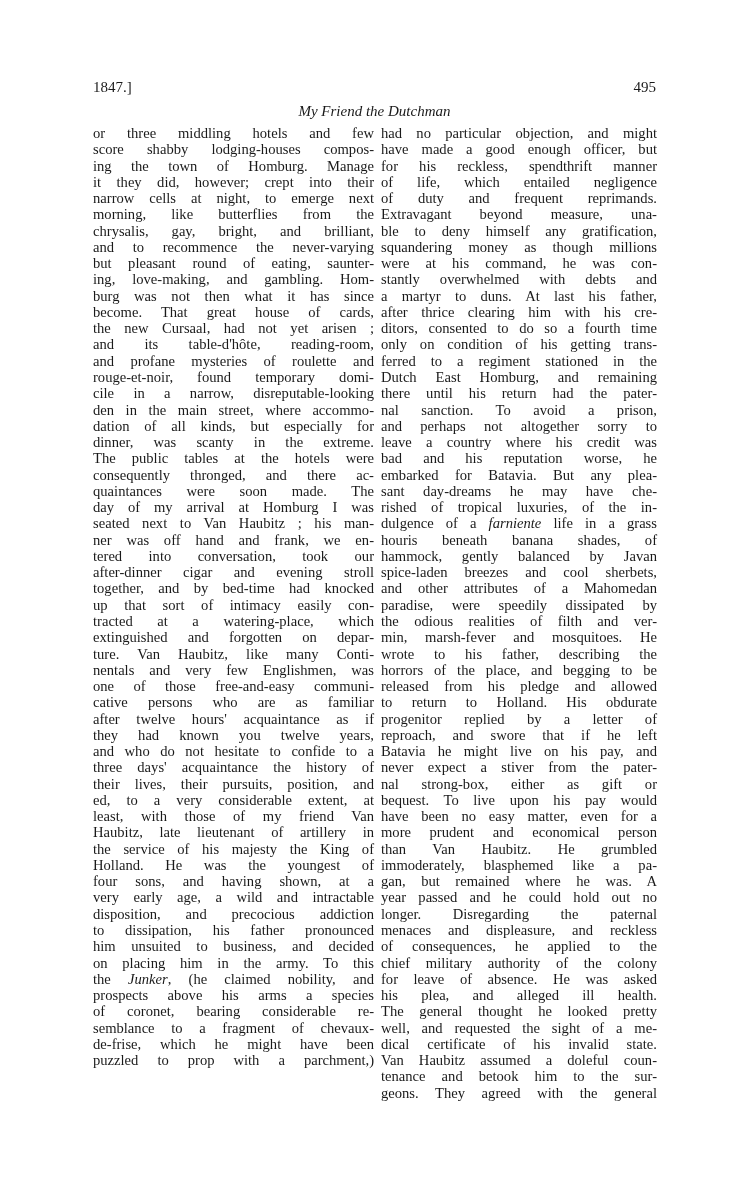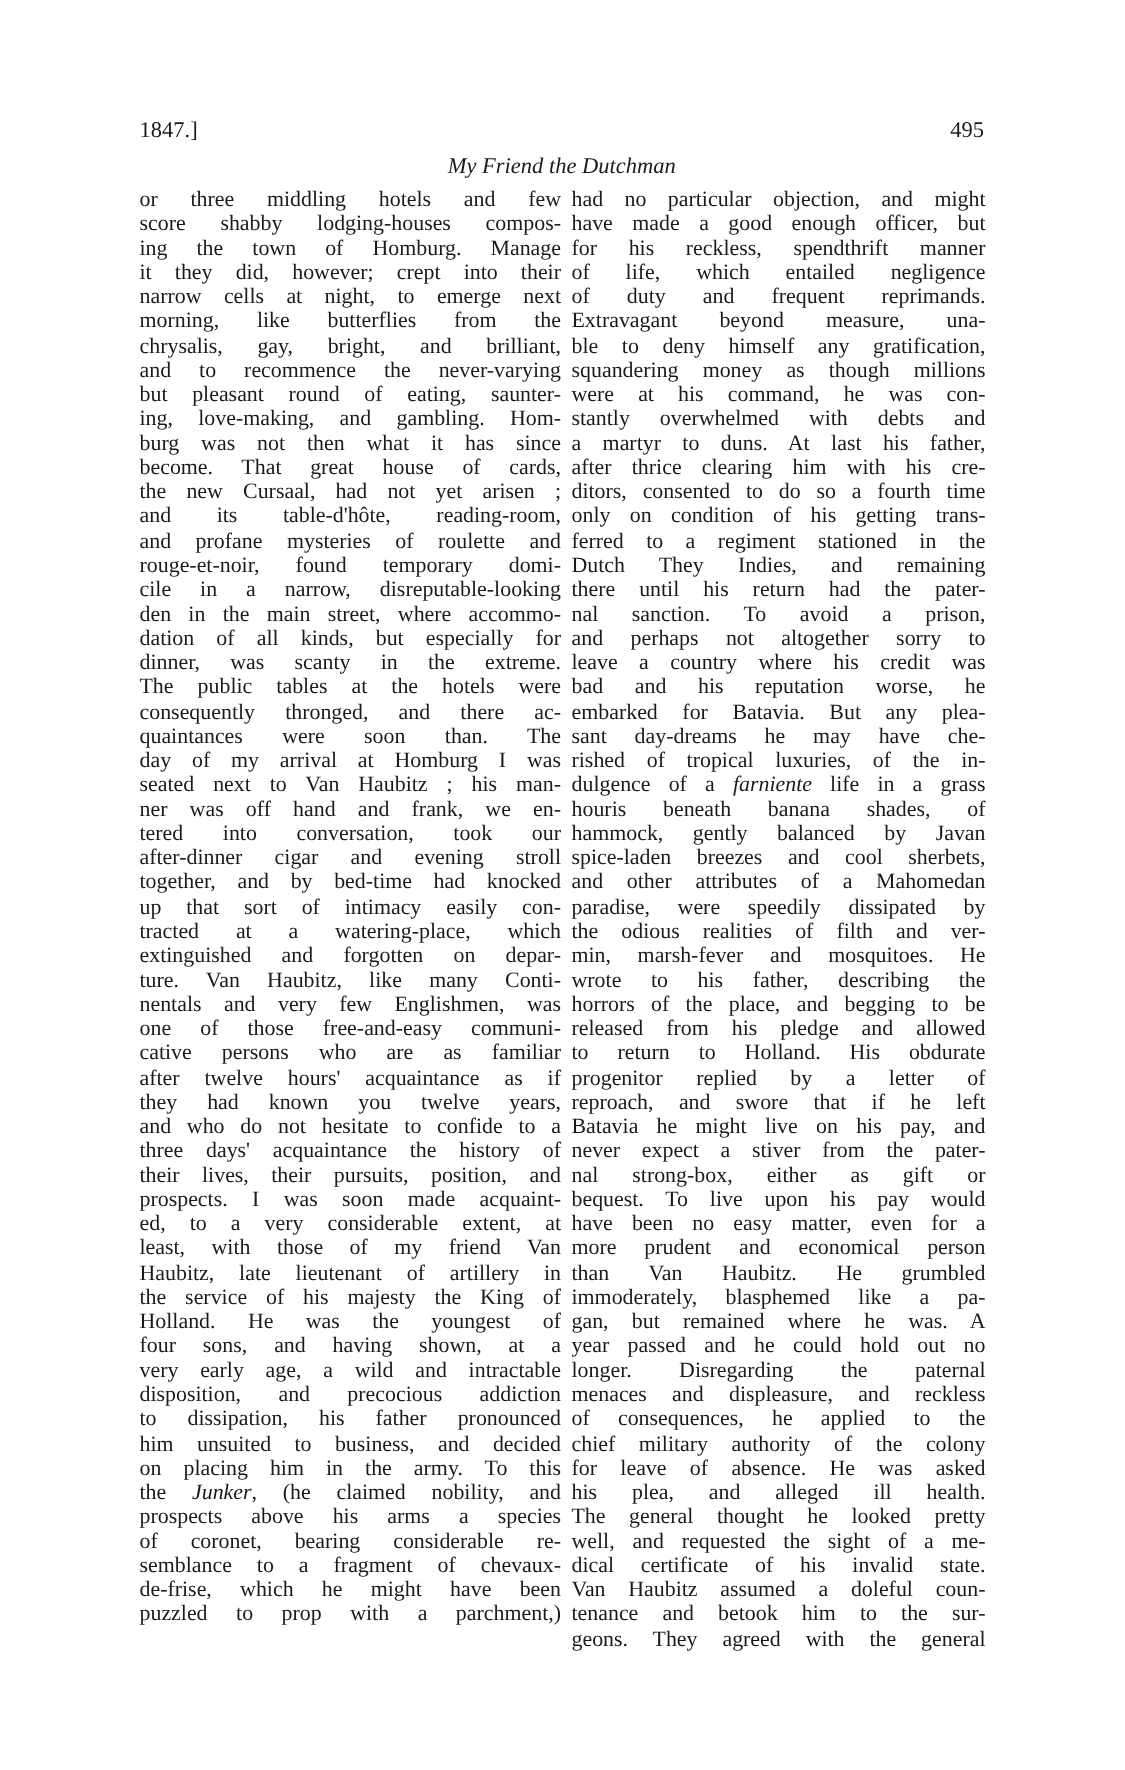--- a/index.html
+++ b/index.html
@@ -41,40 +41,39 @@
     <span class="line">the new Cursaal, had not yet arisen ;</span>
     <span class="line">and its table-d'hôte, reading-room,</span>
     <span class="line">and profane mysteries of roulette and</span>
     <span class="line">rouge-et-noir, found temporary domi-</span>
     <span class="line">cile in a narrow, disreputable-looking</span>
     <span class="line">den in the main street, where accommo-</span>
     <span class="line">dation of all kinds, but especially for</span>
     <span class="line">dinner, was scanty in the extreme.</span>
     <span class="line">The public tables at the hotels were</span>
     <span class="line">consequently thronged, and there ac-</span>
-    <span class="line">quaintances were soon than. The</span>
+    <span class="line">quaintances were soon made. The</span>
     <span class="line">day of my arrival at Homburg I was</span>
     <span class="line">seated next to Van Haubitz ; his man-</span>
     <span class="line">ner was off hand and frank, we en-</span>
     <span class="line">tered into conversation, took our</span>
     <span class="line">after-dinner cigar and evening stroll</span>
     <span class="line">together, and by bed-time had knocked</span>
     <span class="line">up that sort of intimacy easily con-</span>
     <span class="line">tracted at a watering-place, which</span>
     <span class="line">extinguished and forgotten on depar-</span>
     <span class="line">ture. Van Haubitz, like many Conti-</span>
     <span class="line">nentals and very few Englishmen, was</span>
     <span class="line">one of those free-and-easy communi-</span>
     <span class="line">cative persons who are as familiar</span>
     <span class="line">after twelve hours' acquaintance as if</span>
     <span class="line">they had known you twelve years,</span>
     <span class="line">and who do not hesitate to confide to a</span>
     <span class="line">three days' acquaintance the history of</span>
     <span class="line">their lives, their pursuits, position, and</span>
-    <span class="line">prospects. I was soon made acquaint-</span>
     <span class="line">ed, to a very considerable extent, at</span>
     <span class="line">least, with those of my friend Van</span>
     <span class="line">Haubitz, late lieutenant of artillery in</span>
     <span class="line">the service of his majesty the King of</span>
     <span class="line">Holland. He was the youngest of</span>
     <span class="line">four sons, and having shown, at a</span>
     <span class="line">very early age, a wild and intractable</span>
     <span class="line">disposition, and precocious addiction</span>
     <span class="line">to dissipation, his father pronounced</span>
     <span class="line">him unsuited to business, and decided</span>
@@ -95,21 +94,21 @@
     <span class="line">Extravagant beyond measure, una-</span>
     <span class="line">ble to deny himself any gratification,</span>
     <span class="line">squandering money as though millions</span>
     <span class="line">were at his command, he was con-</span>
     <span class="line">stantly overwhelmed with debts and</span>
     <span class="line">a martyr to duns. At last his father,</span>
     <span class="line">after thrice clearing him with his cre-</span>
     <span class="line">ditors, consented to do so a fourth time</span>
     <span class="line">only on condition of his getting trans-</span>
     <span class="line">ferred to a regiment stationed in the</span>
-    <span class="line">Dutch They Indies, and remaining</span>
+    <span class="line">Dutch East Homburg, and remaining</span>
     <span class="line">there until his return had the pater-</span>
     <span class="line">nal sanction. To avoid a prison,</span>
     <span class="line">and perhaps not altogether sorry to</span>
     <span class="line">leave a country where his credit was</span>
     <span class="line">bad and his reputation worse, he</span>
     <span class="line">embarked for Batavia. But any plea-</span>
     <span class="line">sant day-dreams he may have che-</span>
     <span class="line">rished of tropical luxuries, of the in-</span>
     <span class="line">dulgence of a <i>farniente</i> life in a grass</span>
     <span class="line">houris beneath banana shades, of</span>

